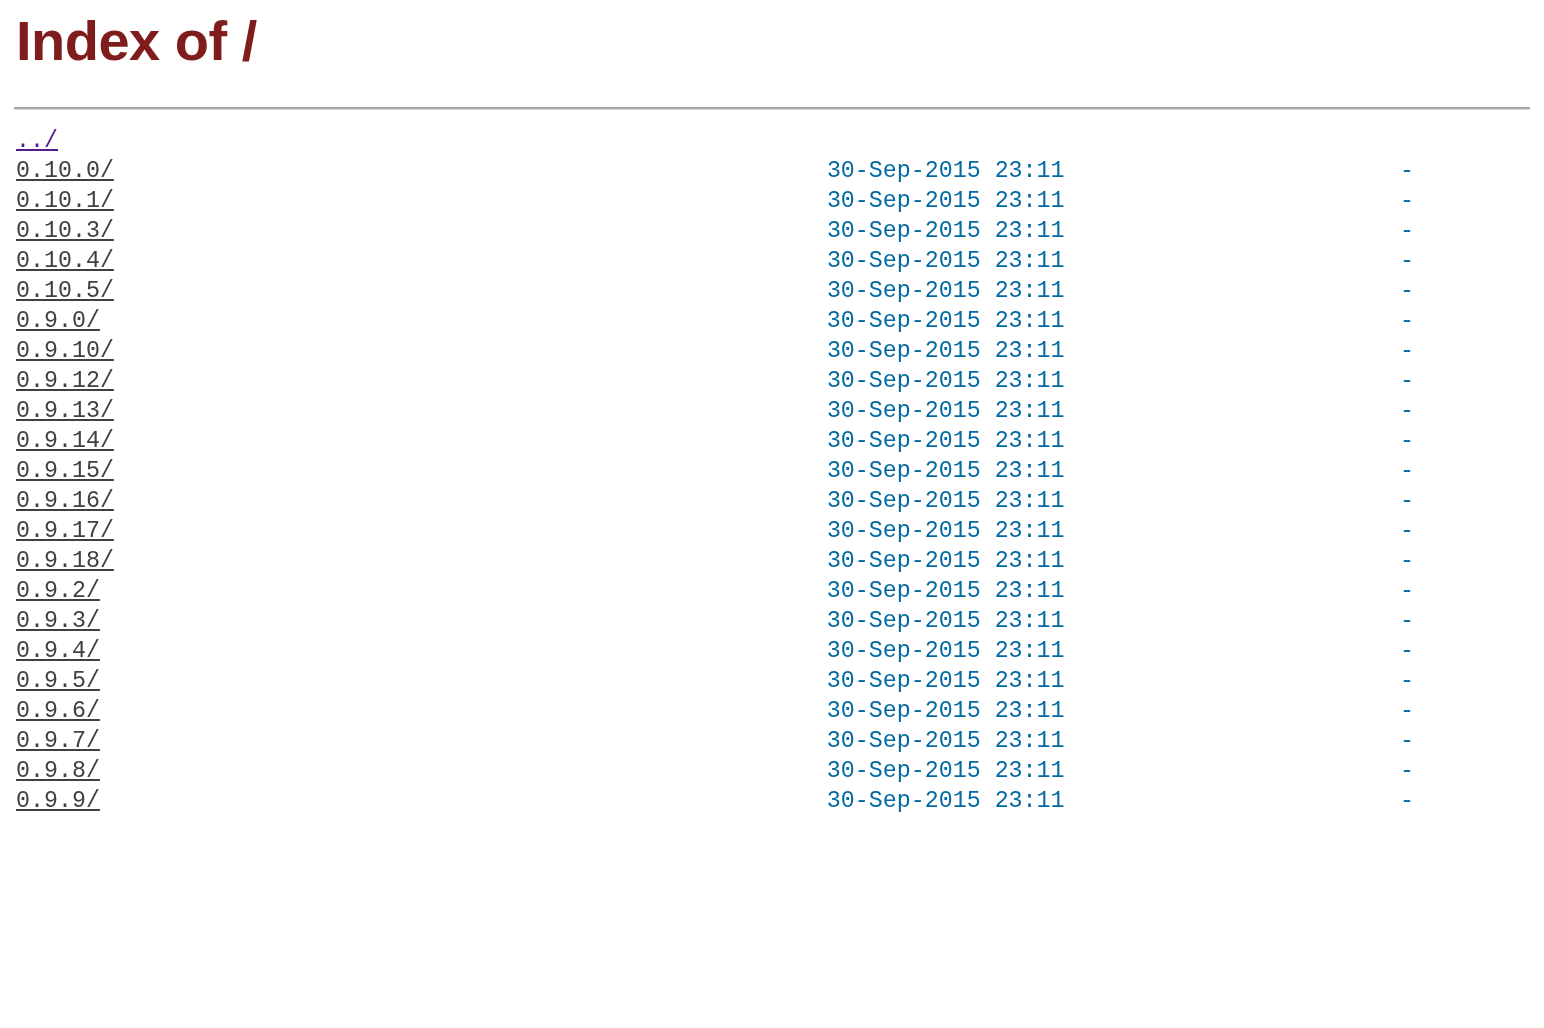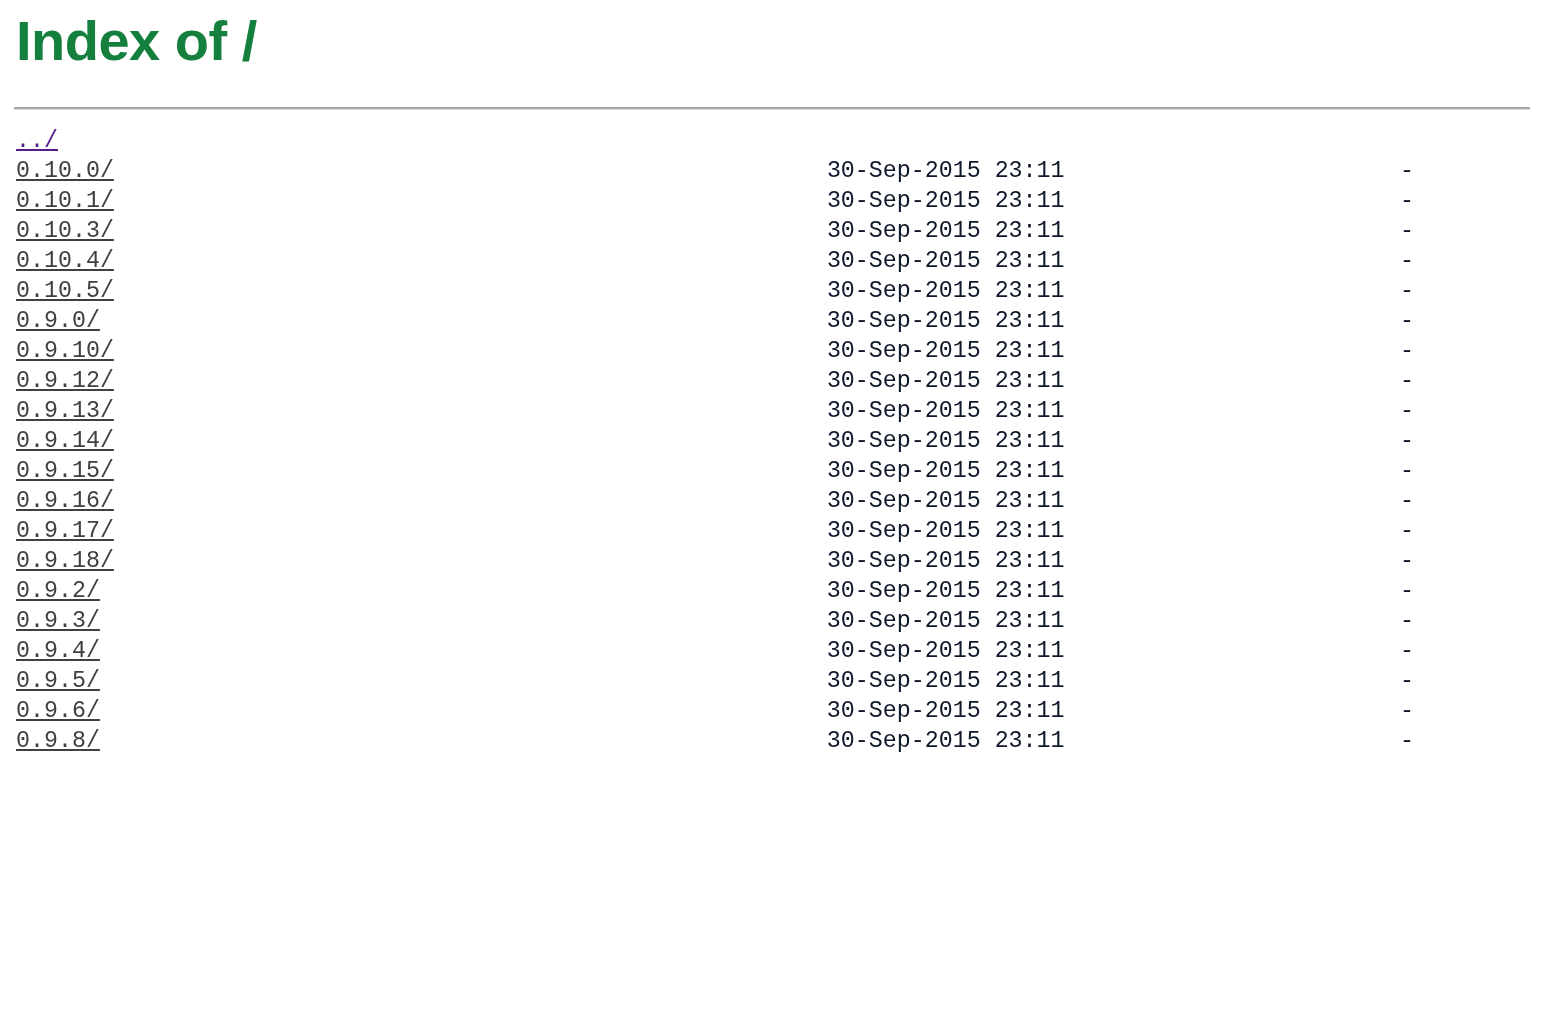--- a/index.html
+++ b/index.html
@@ -23,21 +23,21 @@
 
   
   h1.index-title {
     font-family: "Liberation Sans", sans-serif;
     font-size: 56px;
     font-weight: bold;
     line-height: 1.12;
     margin: 0;
     padding: 10px 0 0 2px;
     letter-spacing: -0.5px;
-    color: #15803d;
+    color: #7f1d1d;
     white-space: pre;
   }
 
   
   hr.index-rule {
     border: 0;
     border-top: 2px solid #a8a8a8;
     border-bottom: 1px solid #d8d8d8;
     height: 0;
     margin: 34px 0 0 0;
@@ -58,21 +58,21 @@
 
   pre.listing a {
     color: #404040;
     text-decoration: underline;
   }
   pre.listing a.visited-link {
     color: #551a8b;
   }
 
   .row { display: block; }
-  .meta { color: #0f172a; }
+  .meta { color: #0369a1; }
 </style>
 </head>
 <body>
 
 <div class="page">
 
   <h1 class="index-title">Index of /</h1>
 
   <hr class="index-rule">
 
@@ -89,16 +89,18 @@
 </span></span><span class="row"><a href="#">0.9.14/</a><span class="meta">                                                   30-Sep-2015 23:11                        -
 </span></span><span class="row"><a href="#">0.9.15/</a><span class="meta">                                                   30-Sep-2015 23:11                        -
 </span></span><span class="row"><a href="#">0.9.16/</a><span class="meta">                                                   30-Sep-2015 23:11                        -
 </span></span><span class="row"><a href="#">0.9.17/</a><span class="meta">                                                   30-Sep-2015 23:11                        -
 </span></span><span class="row"><a href="#">0.9.18/</a><span class="meta">                                                   30-Sep-2015 23:11                        -
 </span></span><span class="row"><a href="#">0.9.2/</a><span class="meta">                                                    30-Sep-2015 23:11                        -
 </span></span><span class="row"><a href="#">0.9.3/</a><span class="meta">                                                    30-Sep-2015 23:11                        -
 </span></span><span class="row"><a href="#">0.9.4/</a><span class="meta">                                                    30-Sep-2015 23:11                        -
 </span></span><span class="row"><a href="#">0.9.5/</a><span class="meta">                                                    30-Sep-2015 23:11                        -
 </span></span><span class="row"><a href="#">0.9.6/</a><span class="meta">                                                    30-Sep-2015 23:11                        -
+</span></span><span class="row"><a href="#">0.9.7/</a><span class="meta">                                                    30-Sep-2015 23:11                        -
 </span></span><span class="row"><a href="#">0.9.8/</a><span class="meta">                                                    30-Sep-2015 23:11                        -
+</span></span><span class="row"><a href="#">0.9.9/</a><span class="meta">                                                    30-Sep-2015 23:11                        -
 </span></span></pre>
 
 </div>
 
 </body></html>

